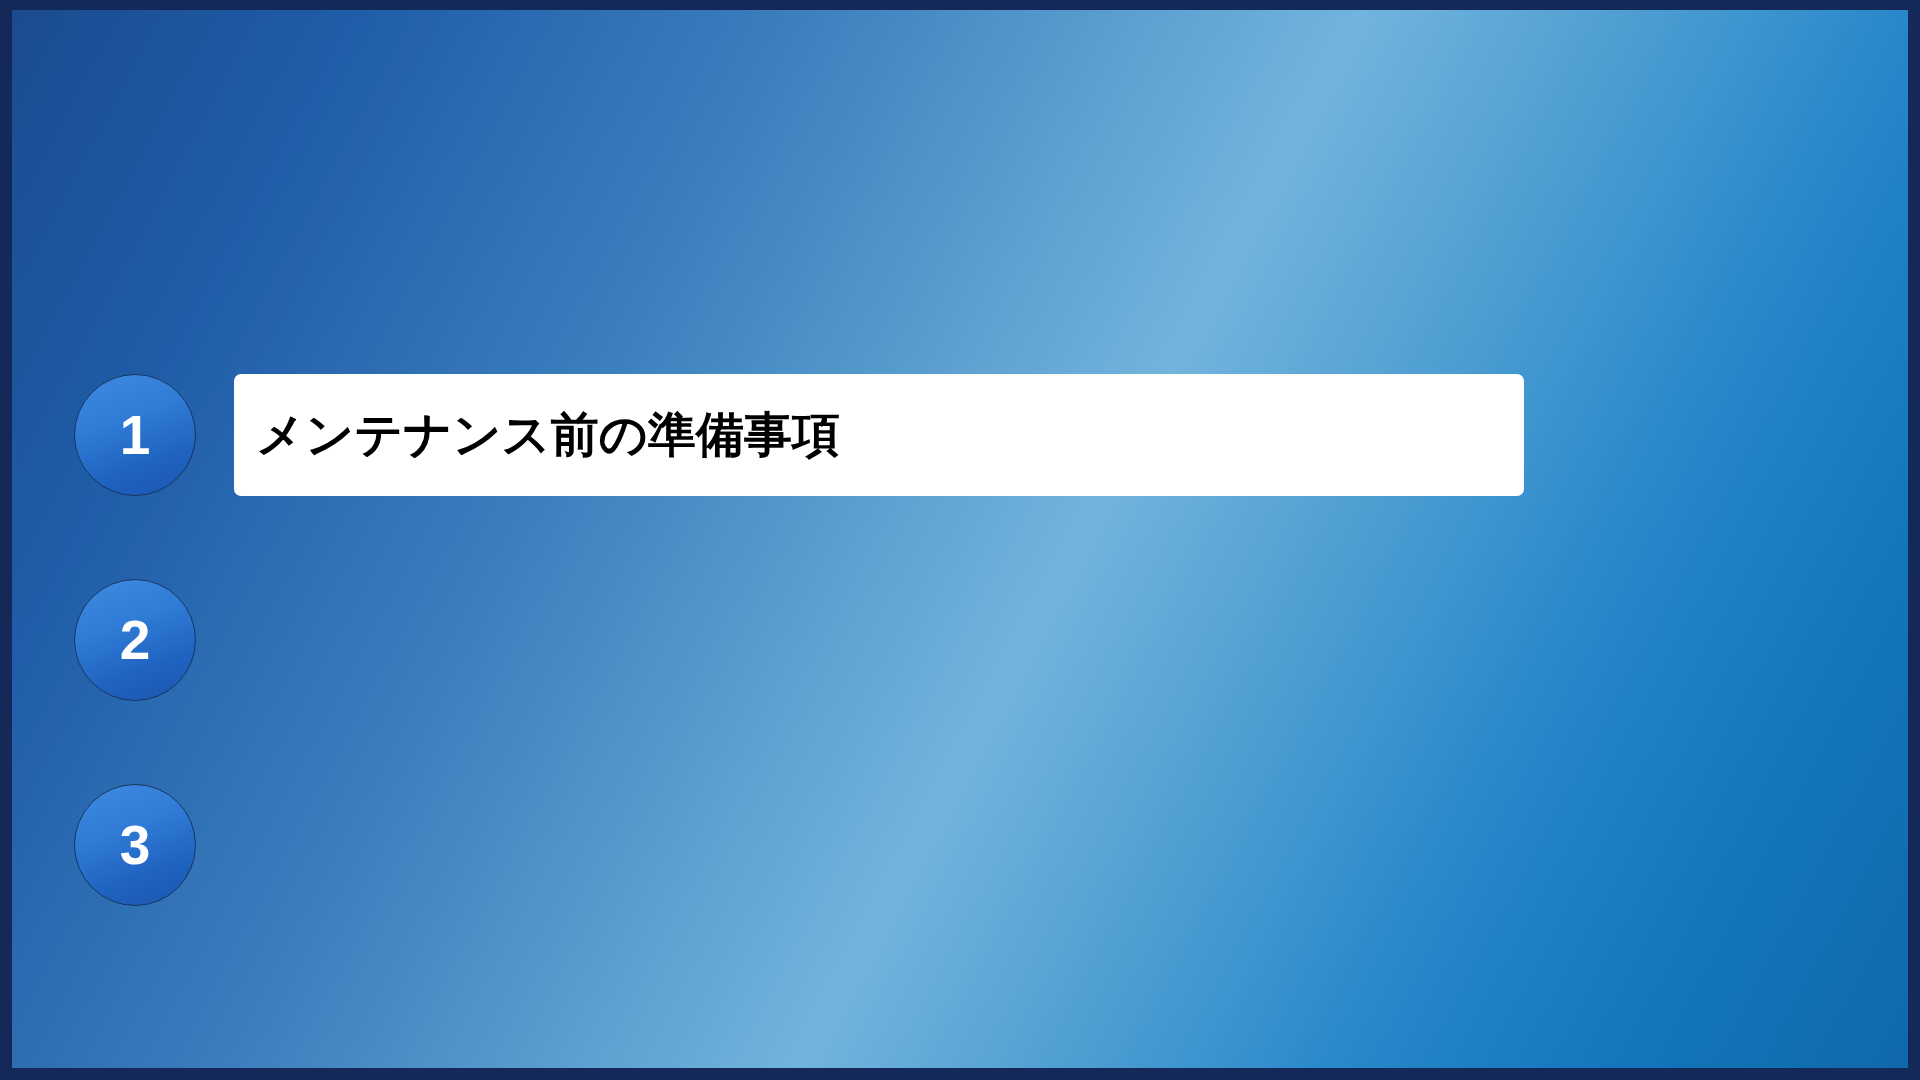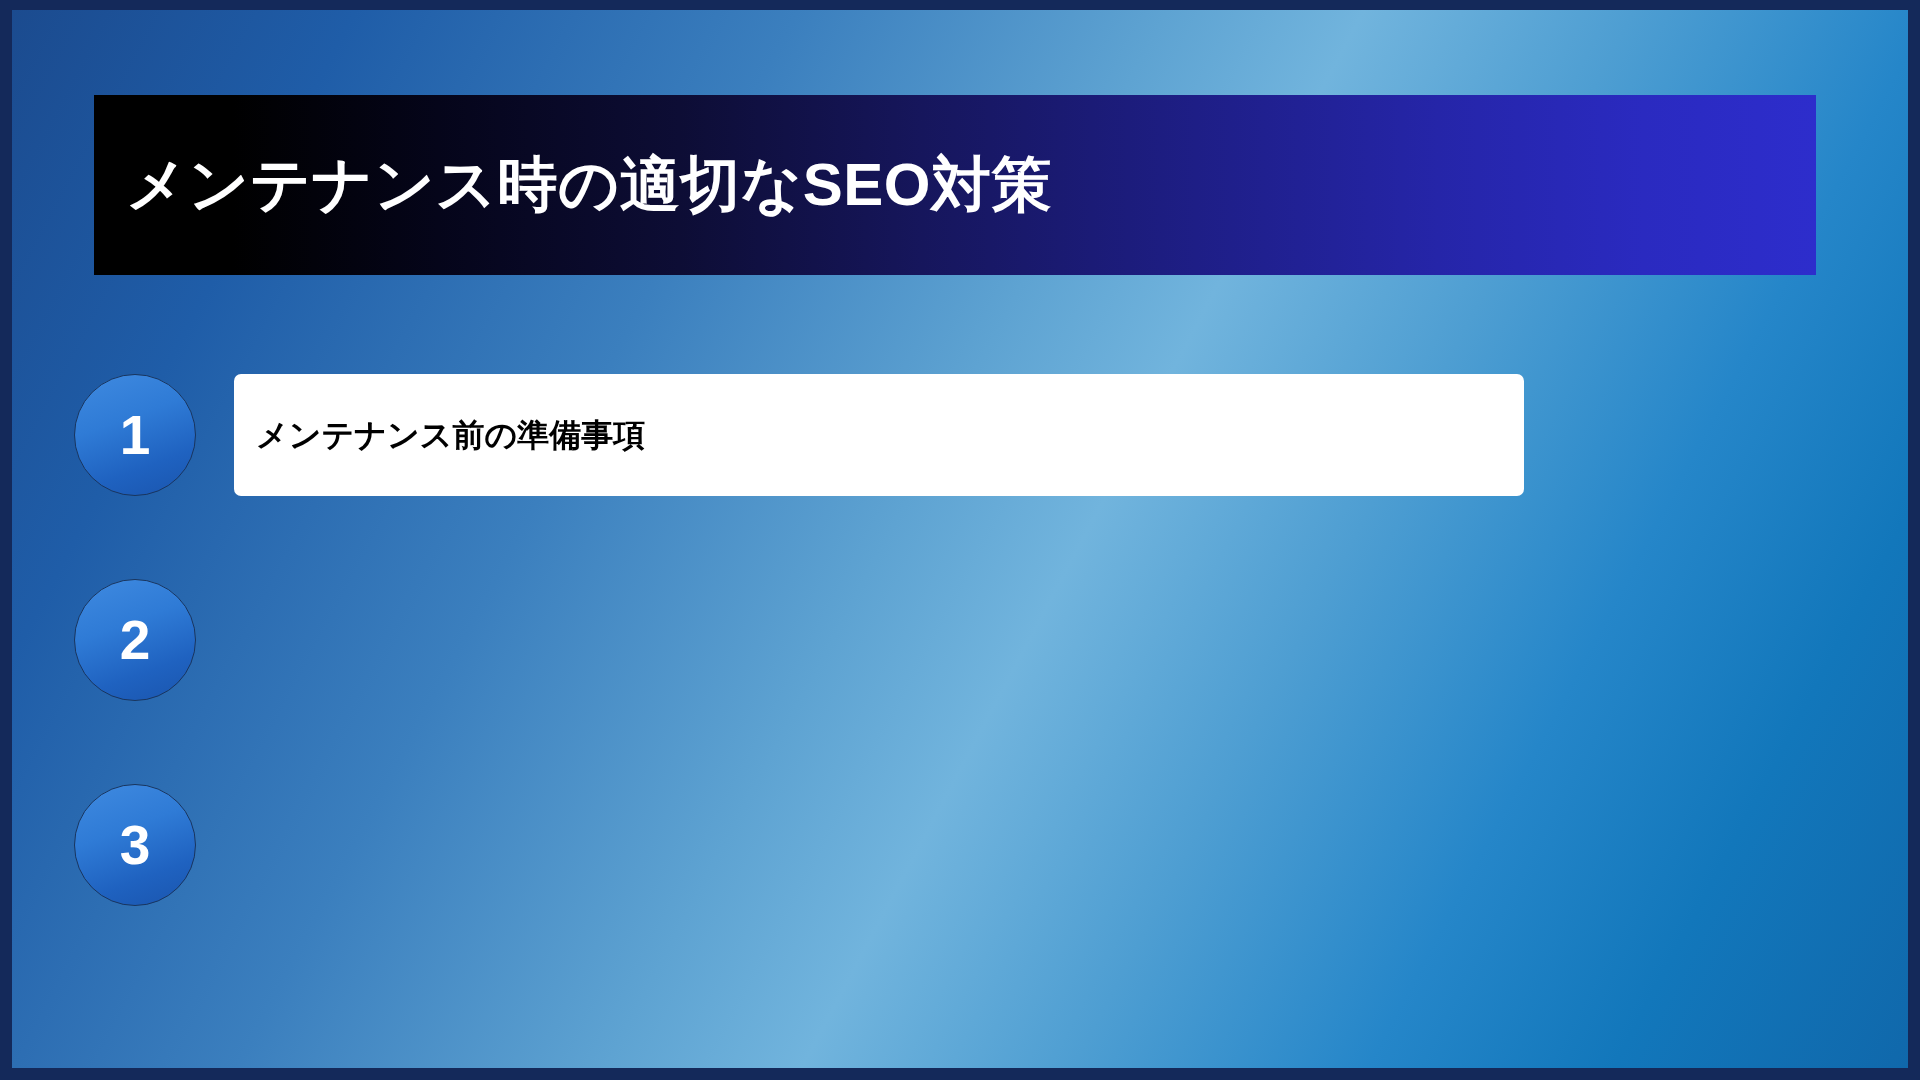--- a/index.html
+++ b/index.html
@@ -113,36 +113,33 @@
     width: 1290px;
     height: 122px;
     background: #ffffff;
     border-radius: 7px;
     box-sizing: border-box;
     display: flex;
     align-items: center;
   }
   .card-text {
     color: #000000;
-    font-size: 32px;
+    font-size: 48px;
     font-weight: bold;
     padding-left: 22px;
     white-space: nowrap;
     line-height: 1;
   }
 </style>
 </head>
 <body>
 
 <div id="slide">
   <div id="canvas">
 
-    <div id="title-banner">
-      <div id="title-text">メンテナンス時の適切なSEO対策</div>
-    </div>
 
     <div class="row" id="row-0">
       <div class="badge">
         <span class="badge-number">1</span>
       </div>
       <div class="card">
         <span class="card-text">メンテナンス前の準備事項</span>
       </div>
     </div>
 

